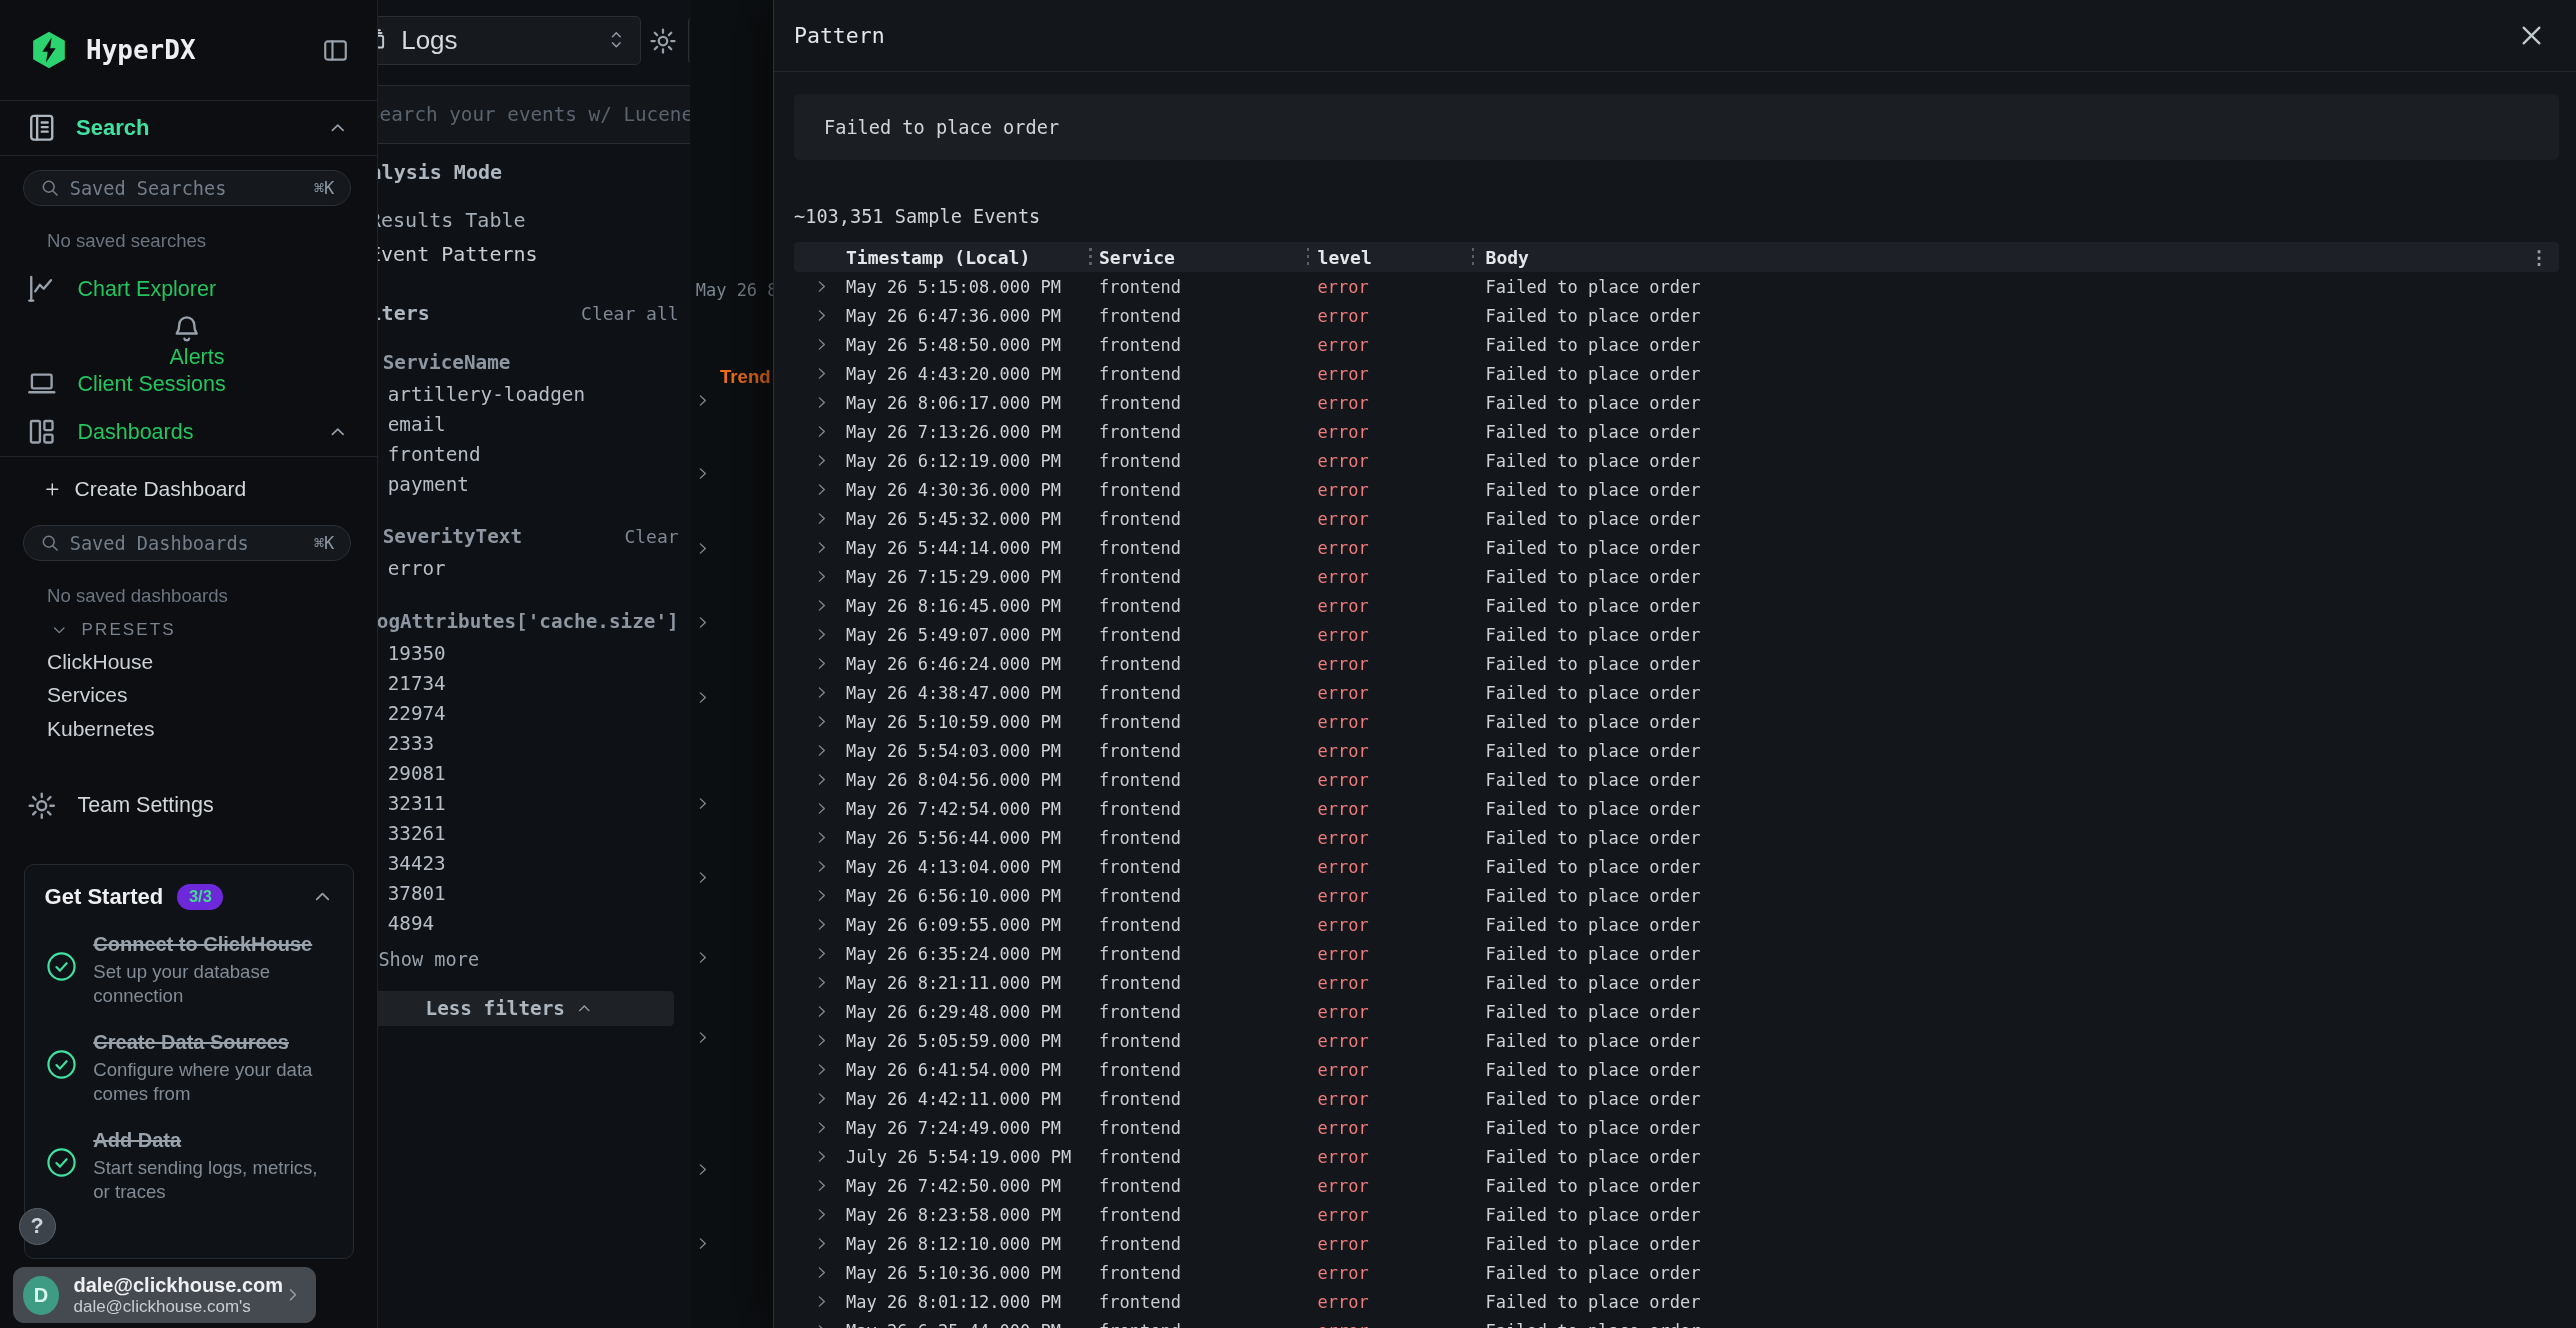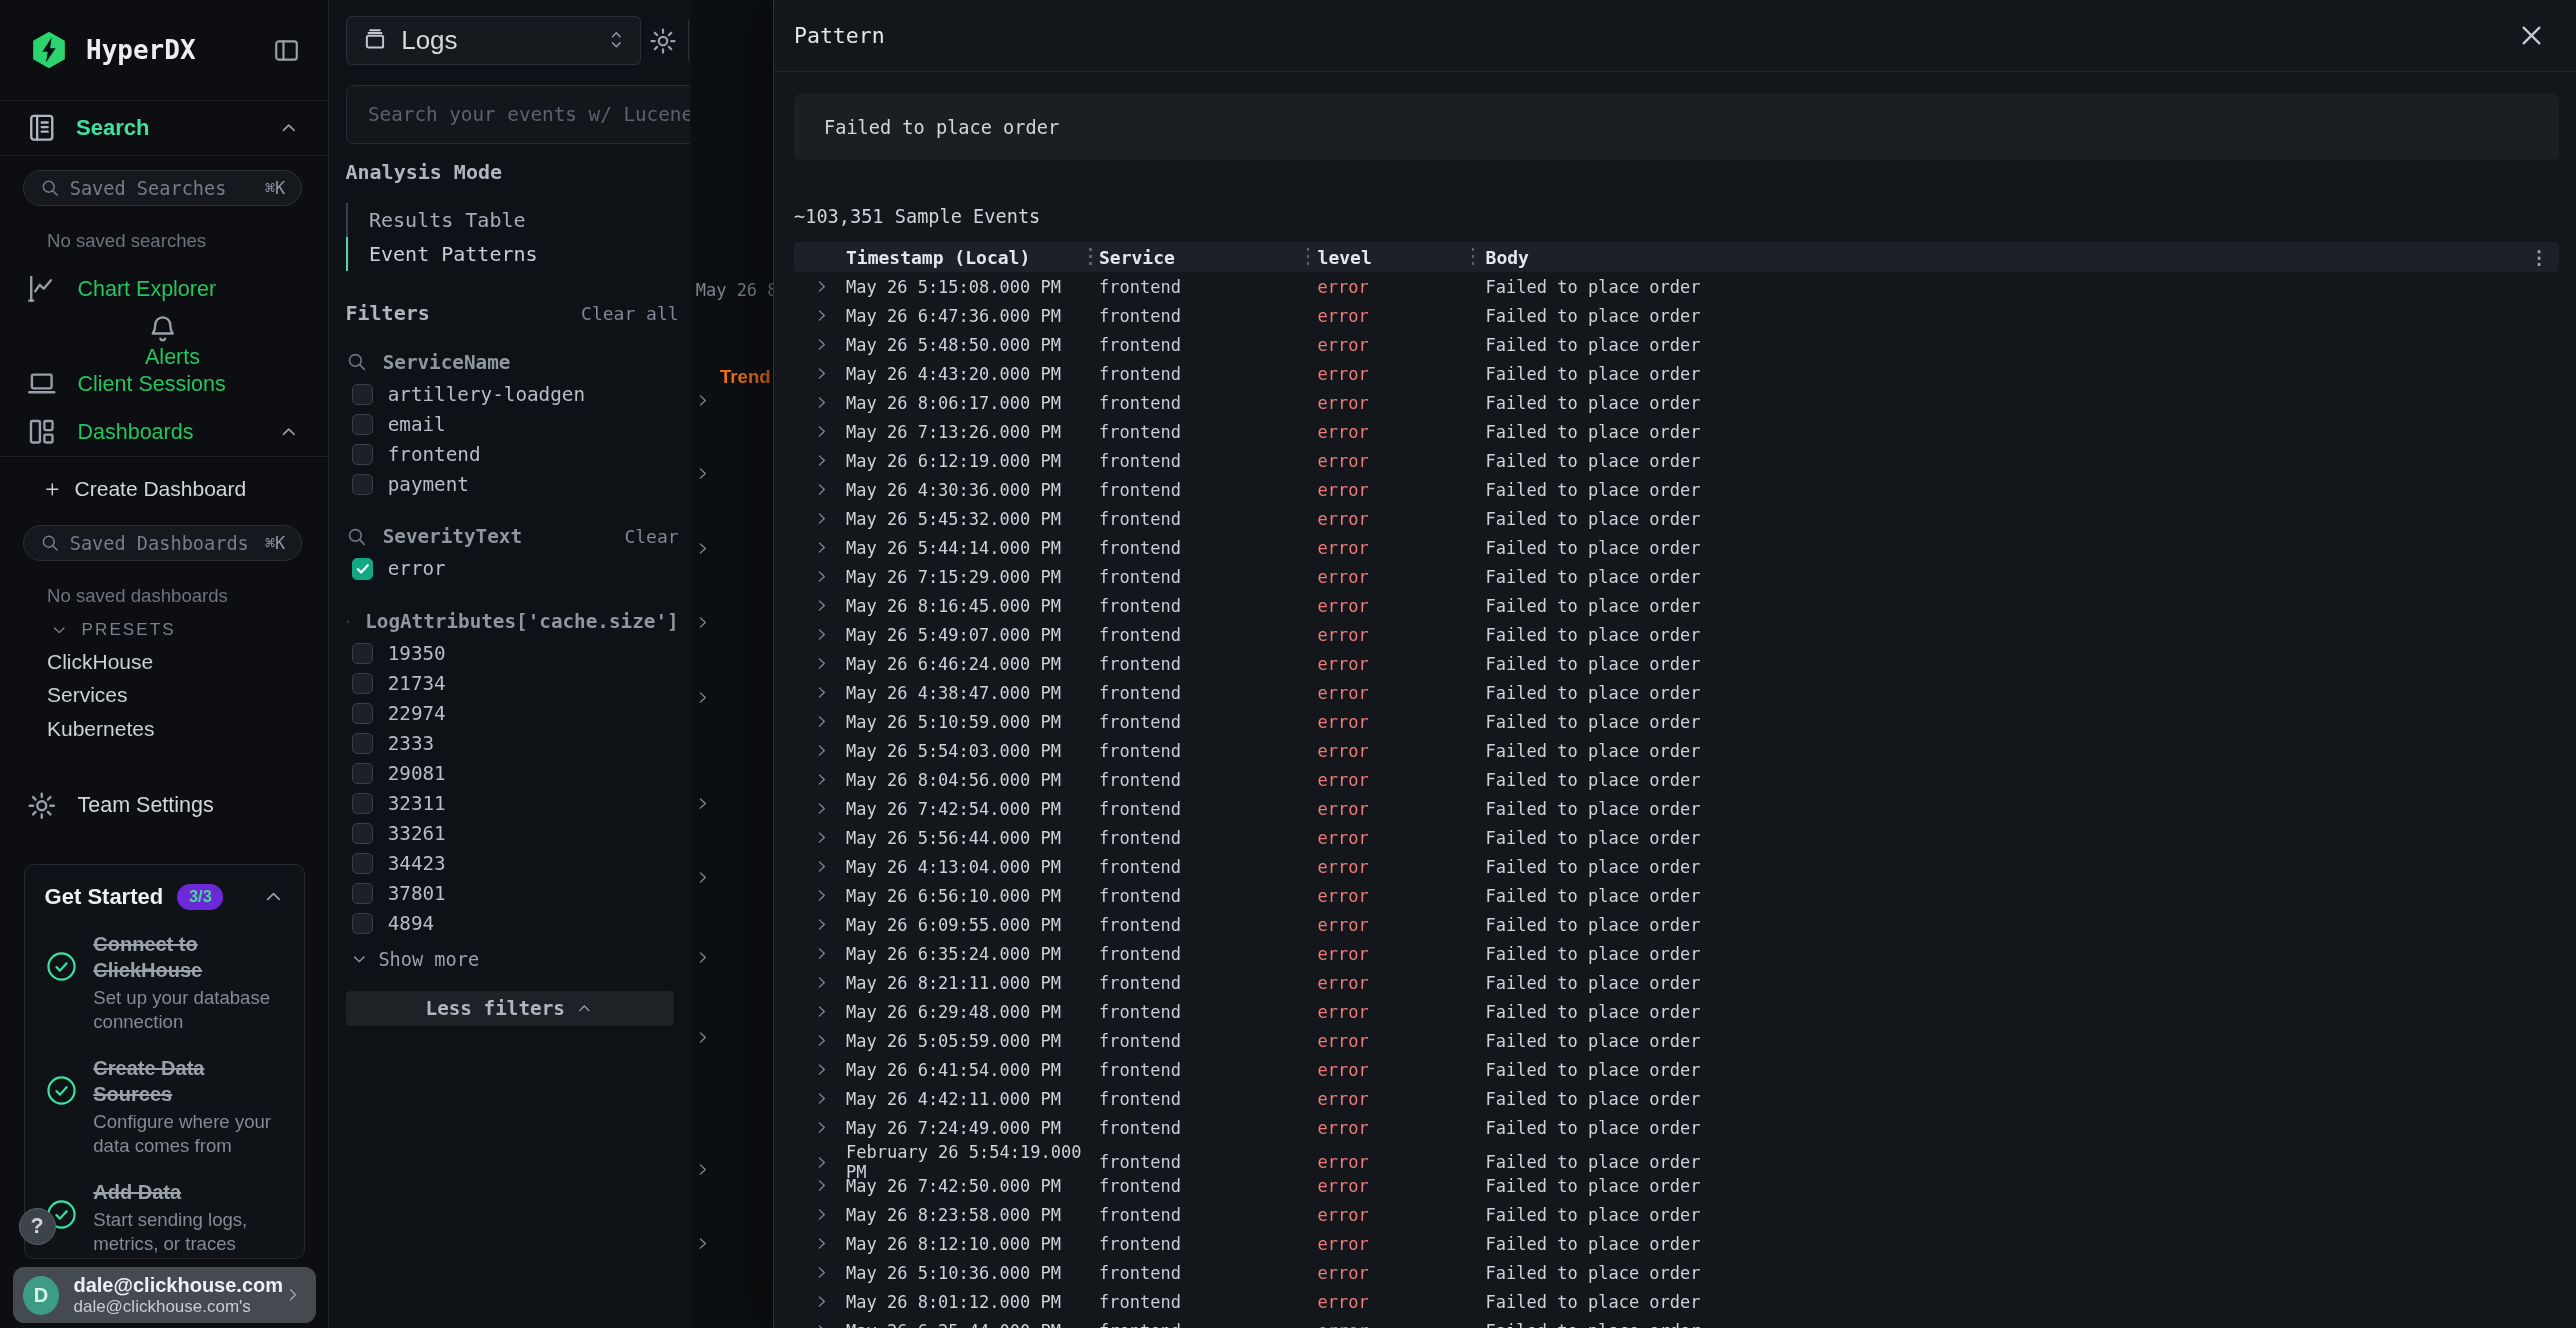--- a/index.html
+++ b/index.html
@@ -9,21 +9,21 @@
     --txt:#d6dade; --txt-dim:#aab2bb; --txt-mut:#8b95a1; --txt-faint:#6b7480;
     --accent:#3fe0a0; --check:#12a884; --err:#ef7b7b;
     --mono:"DejaVu Sans Mono",monospace; --sans:"Liberation Sans",sans-serif;
   }
   *{margin:0;padding:0;box-sizing:border-box}
   html,body{width:2576px;height:1328px;overflow:hidden;background:var(--bg);font-family:var(--sans);color:var(--txt)}
   svg{display:block}
   .ico{stroke:#97a0ab;fill:none;stroke-width:1.8;stroke-linecap:round;stroke-linejoin:round}
 
   
-  .sidebar{position:absolute;left:0;top:0;width:329px;height:1328px;background:var(--sidebar-bg);border-right:0.7px solid var(--border);z-index:5}
+  .sidebar{position:absolute;left:0;top:0;width:378px;height:1328px;background:var(--sidebar-bg);border-right:0.7px solid var(--border);z-index:5}
   .logo-row{position:absolute;top:0;left:0;right:0;height:100px;display:flex;align-items:center;padding:0 27px 0 29px}
   .logo-mark{width:40px;height:42px;margin-right:17px}
   .logo-text{font-family:var(--mono);font-weight:bold;font-size:26px;color:#eceef1;flex:1}
   .search-row{position:absolute;top:100px;left:0;right:0;height:56px;border-top:0.7px solid var(--border);border-bottom:0.7px solid var(--border);display:flex;align-items:center;padding:0 29px 0 26px}
   .search-row .lbl{color:var(--accent);font-size:22px;font-weight:bold;margin-left:18.6px;flex:1}
   .pill{position:absolute;left:23px;right:26px;height:36px;border:0.7px solid var(--border2);background:var(--input-bg);border-radius:715px;display:flex;align-items:center;padding:0 15.7px}
   .pill input{flex:1;background:transparent;border:none;outline:none;font-family:var(--mono);font-size:18.6px;color:var(--txt-dim);min-width:0;margin-left:10px}
   .pill input::placeholder{color:#747e8a}
   .pill .kbd{font-family:var(--mono);font-size:17px;color:#8d97a3}
   .mut-line{position:absolute;left:47px;font-size:18.6px;color:var(--txt-faint)}
@@ -1052,21 +1052,21 @@
           <span></span>
     <span class="bodyc">Failed to place order</span>
           <span></span>
         </div>
         <div class="egrid erow">
           <span class="chev">
             <svg width="17" height="17" viewBox="0 0 24 24" class="ico" style="stroke:#848d97">
               <polyline points="9 5.5 16 12 9 18.5"></polyline>
             </svg>
           </span>
-    <span class="ts">February 26 5:54:19.000 PM</span>
+    <span class="ts">July 26 5:54:19.000 PM</span>
           <span></span>
     <span class="svc">frontend</span>
           <span></span>
     <span class="lvl">error</span>
           <span></span>
     <span class="bodyc">Failed to place order</span>
           <span></span>
         </div>
         <div class="egrid erow">
           <span class="chev">

